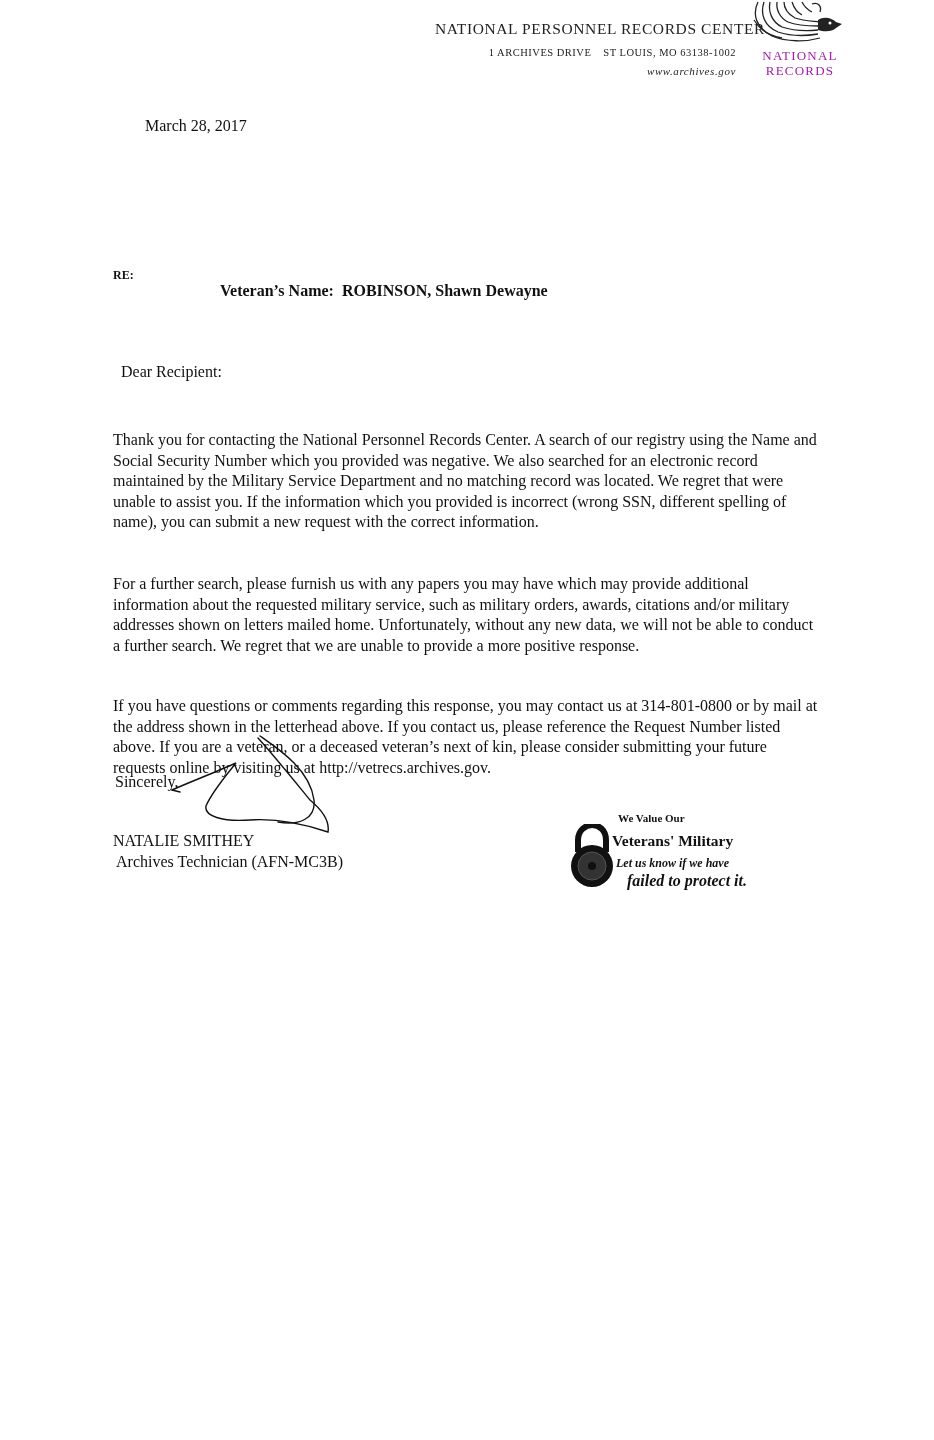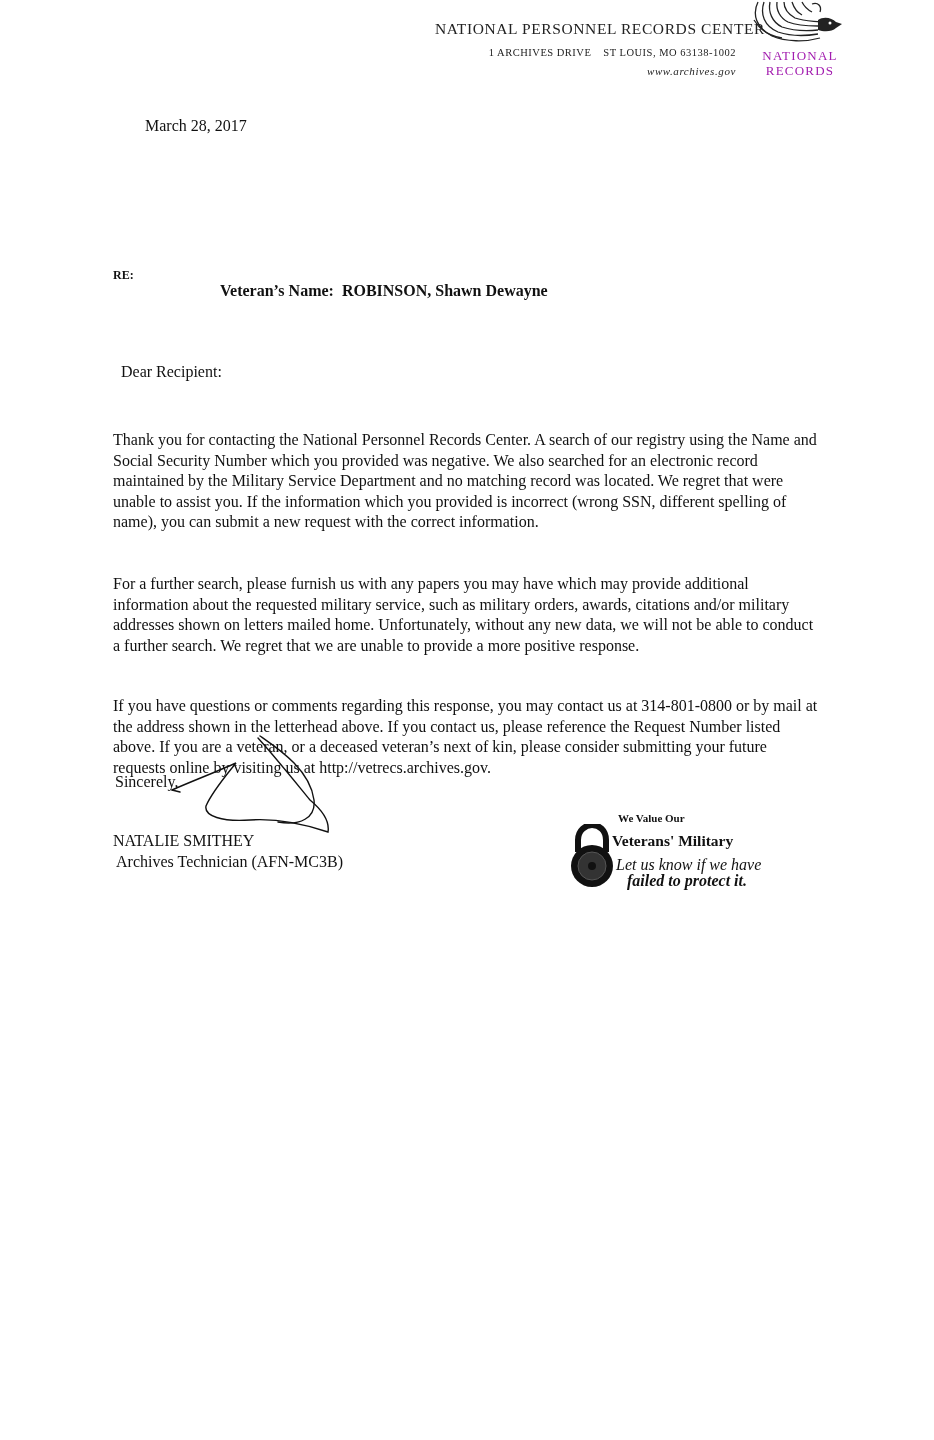--- a/index.html
+++ b/index.html
@@ -21,21 +21,21 @@
     .p1 { top: 401px; }
     .p2 { top: 545px; }
     .p3 { top: 667px; }
     .closing { left: 115px; top: 773px; font-size: 16px; }
     .sig { left: 160px; top: 730px; width: 190px; height: 110px; }
     .signer-name { left: 113px; top: 832px; font-size: 16px; }
     .signer-title { left: 116px; top: 853px; font-size: 16px; }
     .lock { left: 566px; top: 824px; width: 50px; height: 64px; }
     .priv-h1 { left: 592px; top: 812px; font-size: 11px; font-weight: bold; margin-left: 26px; }
     .priv-h2 { left: 612px; top: 832px; font-size: 15.5px; font-weight: bold; }
-    .priv-s1 { left: 616px; top: 856px; font-size: 16px; font-style: italic; font-weight: normal; text-align: right; }
+    .priv-s1 { left: 616px; top: 856px; font-size: 12px; font-style: italic; font-weight: bold; text-align: right; }
     .priv-s2 { left: 627px; top: 872px; font-size: 16px; font-style: italic; font-weight: bold; }
   </style>
 </head>
 <body>
 
 <div class="abs lh-title">NATIONAL PERSONNEL RECORDS CENTER</div>
 <div class="abs lh-addr">
   <span>1 ARCHIVES DRIVE</span><span class="gap"></span><span>ST LOUIS, MO 63138-1002</span>
 </div>
 <div class="abs lh-web">www.archives.gov</div>

